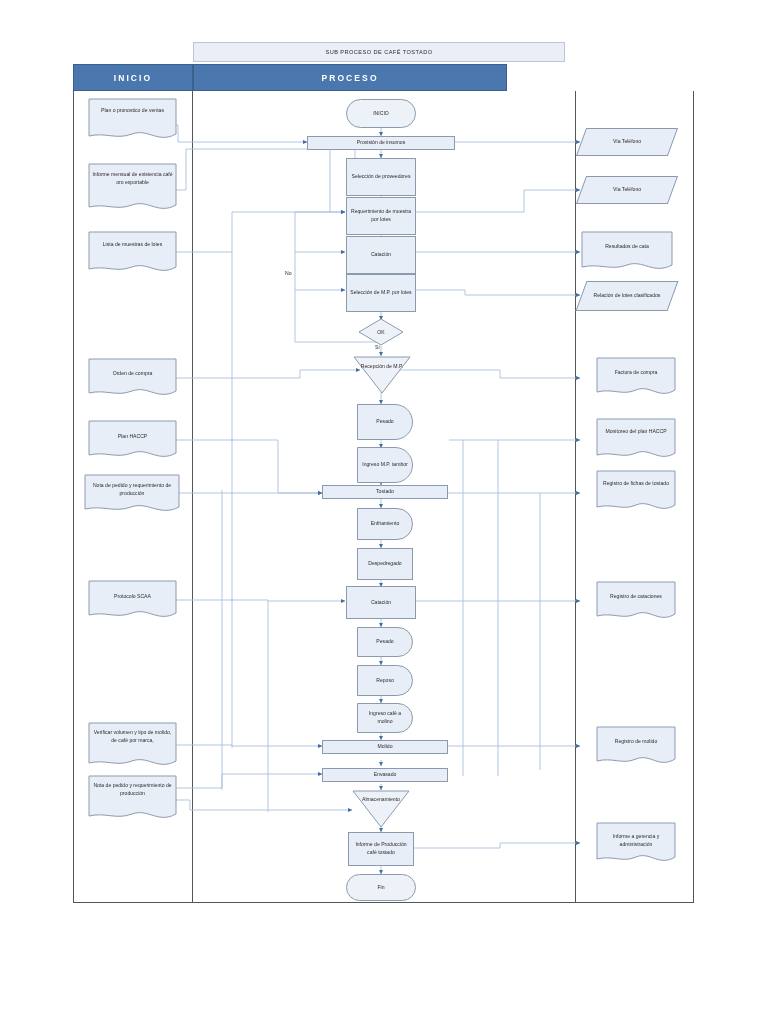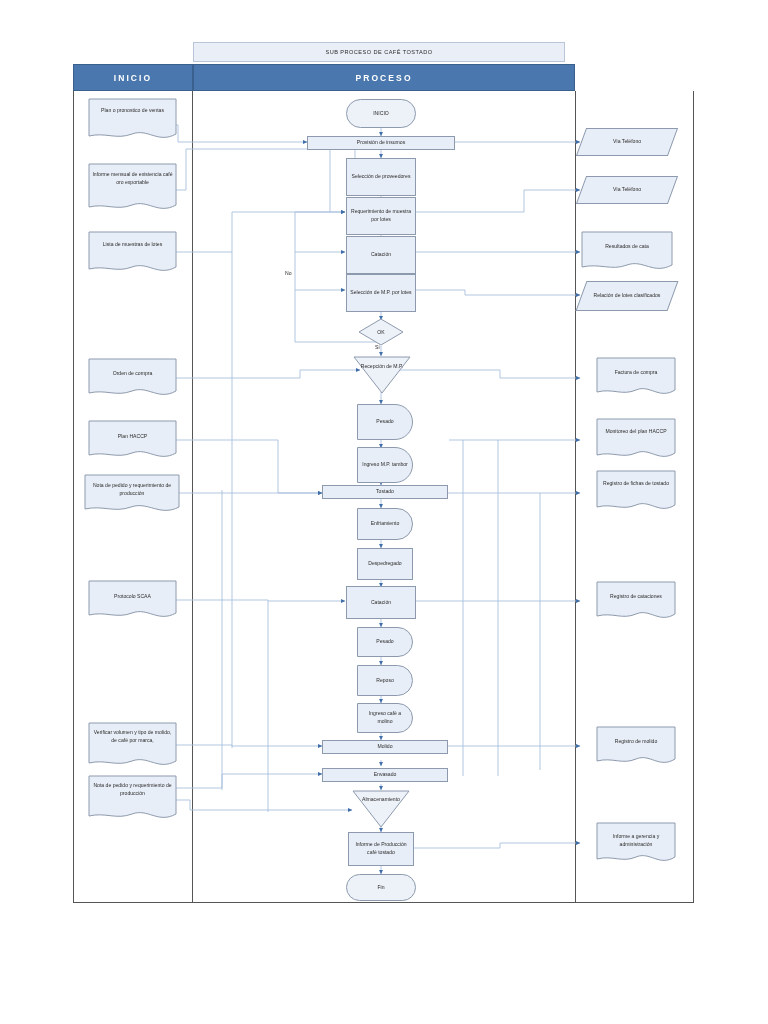--- a/index.html
+++ b/index.html
@@ -16,21 +16,21 @@
   }
 
   
   .lane-head{
     position:absolute;top:64px;height:27px;background:#4a77ad;
     border:1px solid #3a608e;box-sizing:border-box;
     display:flex;align-items:center;justify-content:center;
     color:#ffffff;font-weight:bold;font-size:8.5px;letter-spacing:2.1px;
   }
   #lane-entrada{left:73px;width:120px;}
-  #lane-proceso{left:193px;width:382px;}
+  #lane-proceso{left:193px;width:314px;}
   #lane-salida{left:576px;width:118px;}
 
   
   .lane-body{position:absolute;top:91px;height:812px;box-sizing:border-box;
              border-left:1px solid #555;border-right:1px solid #555;border-bottom:1px solid #555;}
   #body-entrada{left:73px;width:120px;}
   #body-proceso{left:193px;width:383px;border-left:none;}
   #body-salida{left:576px;width:118px;border-left:none;}
 
   

